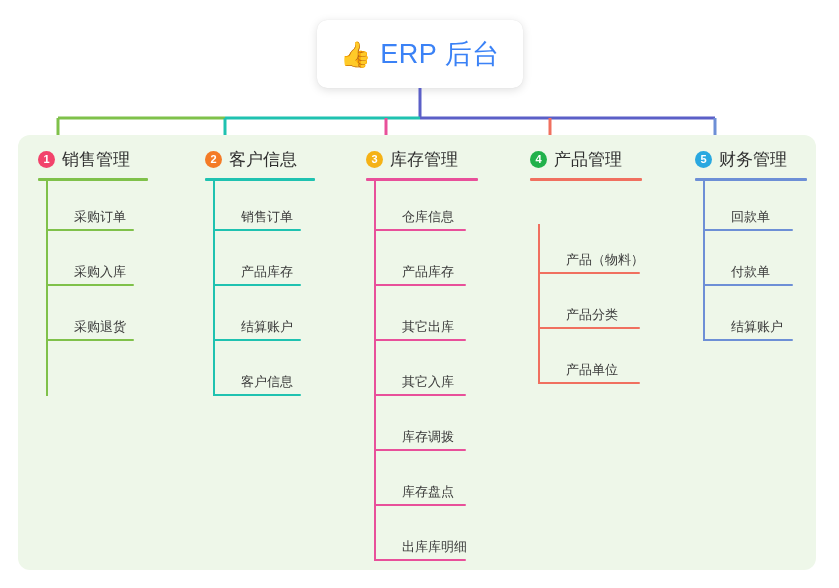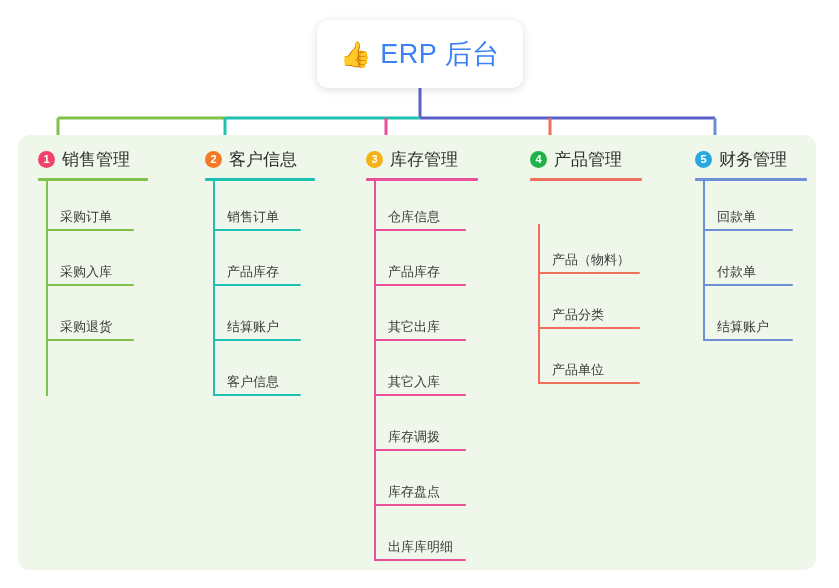--- a/index.html
+++ b/index.html
@@ -42,21 +42,21 @@
     display:inline-block;flex:0 0 auto;font-weight:bold;
   }
   .col-title{font-size:17px;color:#2f2f2f;}
   .head-rule{height:3px;margin-top:6px;border-radius:1px;}
 
   
   .leaves{position:relative;margin-top:0;padding-left:0;}
   .spine{position:absolute;left:8px;top:0;width:2px;}
   .leaf{position:relative;height:55px;}
   .leaf-label{
-    position:absolute;left:22px;bottom:10px;
+    position:absolute;left:36px;bottom:10px;
     font-size:13px;color:#3a3a3a;white-space:nowrap;
   }
   .leaf-rule{position:absolute;left:8px;bottom:5px;height:2px;border-radius:1px;}
 </style>
 </head>
 <body>
 
 <div id="root">
 
   <div class="title-card">

